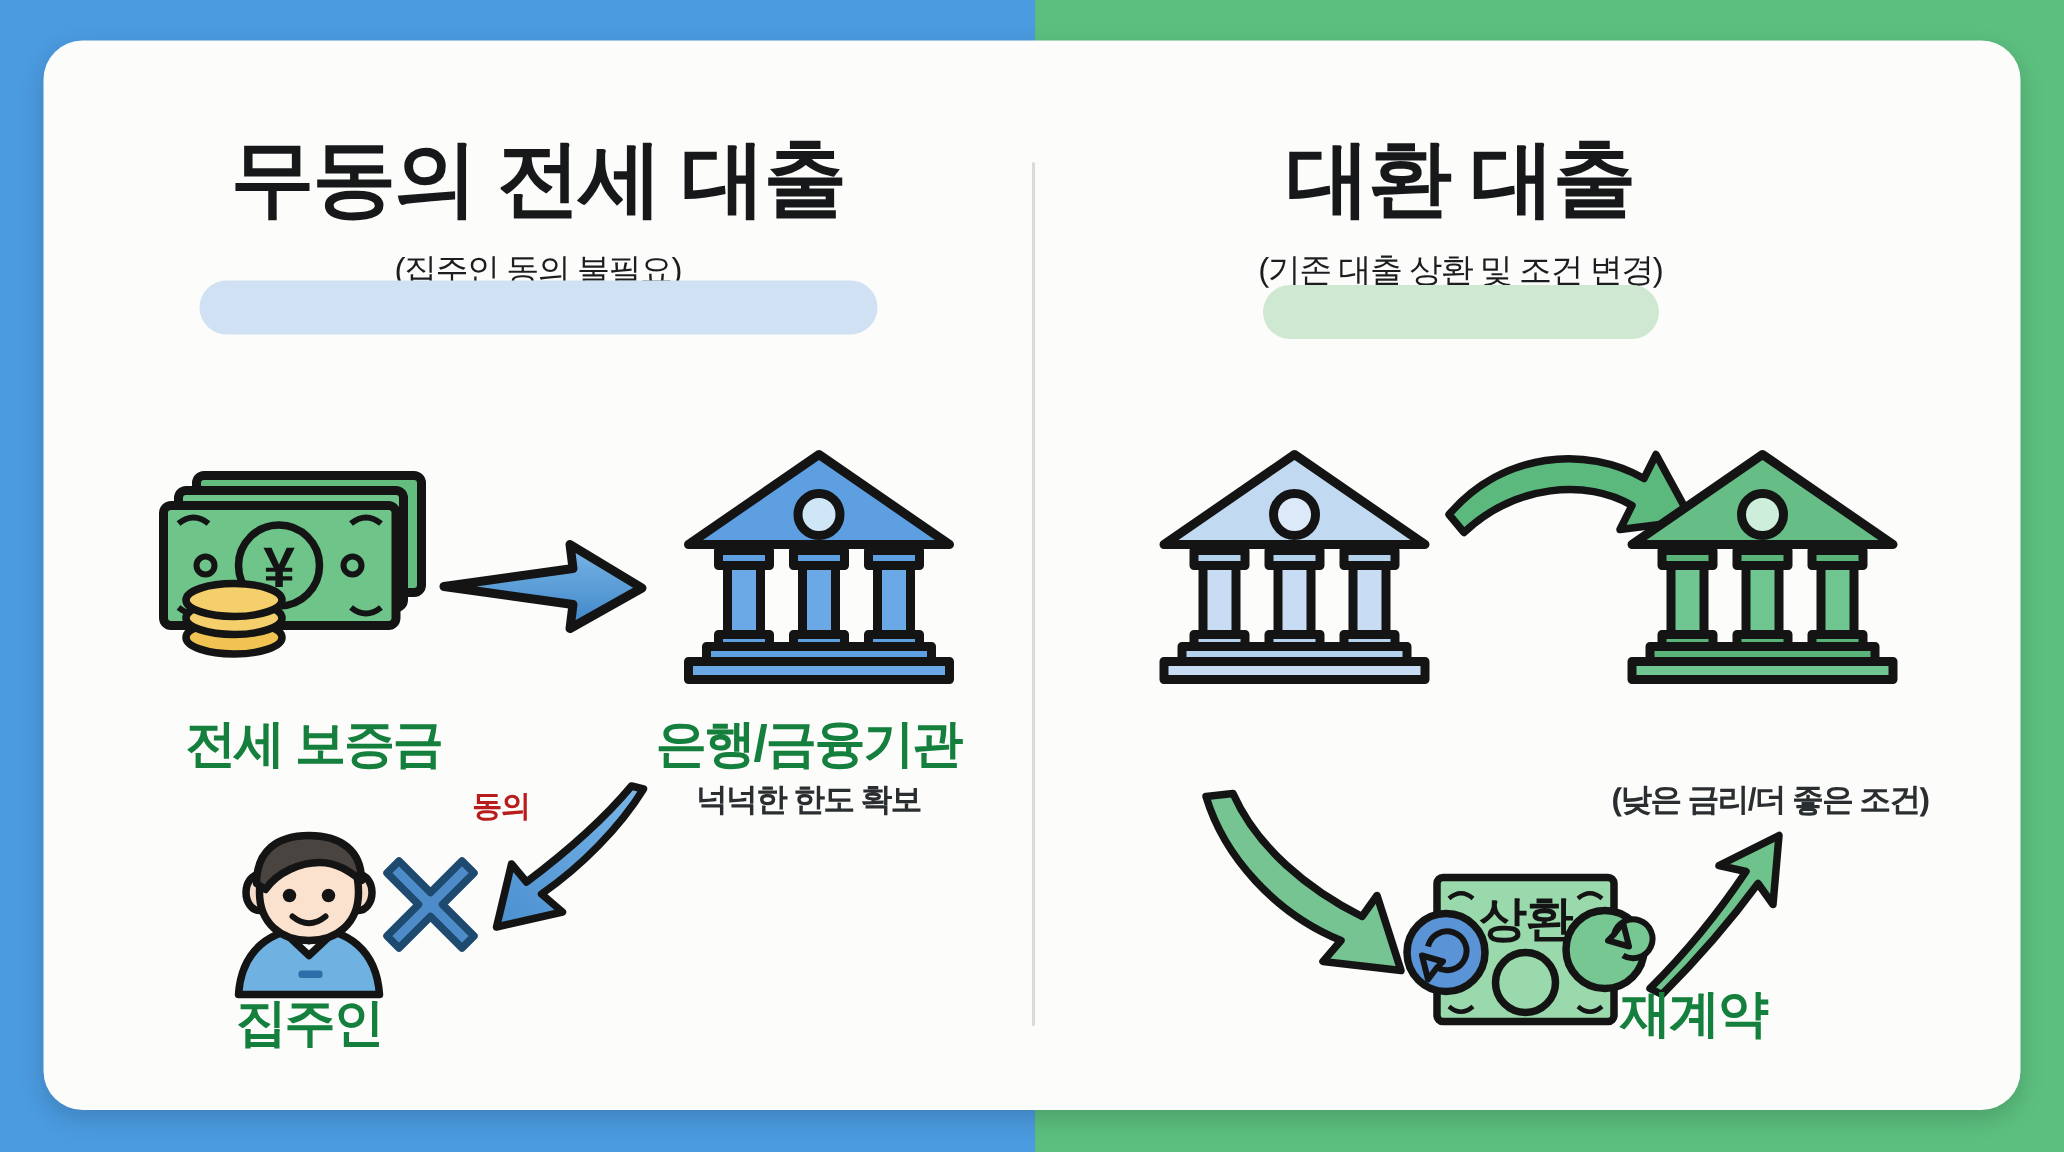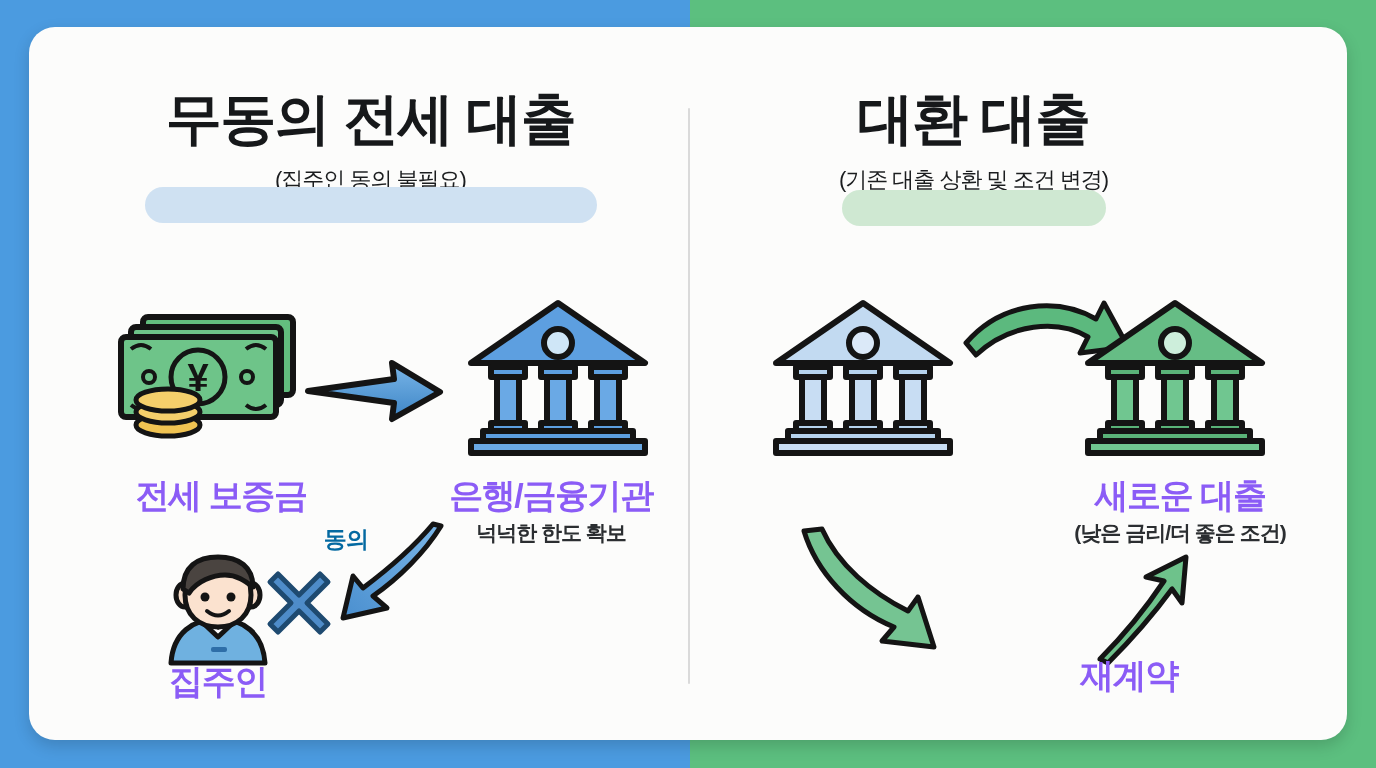--- a/index.html
+++ b/index.html
@@ -57,21 +57,21 @@
     background: #dadada;
     border-radius: 1px;
   }
 
   
   .panel {
     position: absolute;
     top: 27px;
     height: 713px;
   }
-  .panel-left  { left: 41px;  width: 659px; }
+  .panel-left  { left: 29px;  width: 659px; }
   .panel-right { left: 690px; width: 567px; }
 
   
   .title-wrap {
     position: absolute;
     left: 0;
     width: 100%;
     text-align: center;
   }
   .title-wrap.left  { top: 60px; }
@@ -104,39 +104,39 @@
     font-size: 22px;
     font-weight: 400;
     color: #1b1d1f;
     letter-spacing: -1px;
   }
 
   
   .lbl {
     position: absolute;
     text-align: center;
-    color: #8b5cf6;
+    color: #15803d;
     white-space: nowrap;
   }
   .lbl-main {
     font-size: 34px;
     font-weight: 900;
     letter-spacing: -1.4px;
   }
   .lbl-sub {
     font-size: 21px;
     font-weight: 800;
     letter-spacing: -1px;
     color: #2b2e31;
   }
   .lbl-small {
-    font-size: 23px;
+    font-size: 20px;
     font-weight: 800;
     letter-spacing: -0.8px;
-    color: #0369a1;
+    color: #b91c1c;
   }
 
   svg { display: block; overflow: visible; }
 
   .art { position: absolute; }
 </style>
 </head>
 <body>
 
 <div class="stage">
@@ -305,30 +305,45 @@
           <rect x="28" y="128" width="34" height="10" fill="#5ab378"></rect>
           <rect x="78" y="128" width="34" height="10" fill="#5ab378"></rect>
           <rect x="128" y="128" width="34" height="10" fill="#5ab378"></rect>
           <rect x="20" y="136" width="150" height="12" fill="#5ab378"></rect>
           <rect x="8" y="146" width="174" height="12" fill="#70c690"></rect>
         </g>
       </svg>
     </div>
 
 
-    <div class="lbl lbl-main" style="left:350px; top:446px; width:280px;">새로운 대출</div>
 
     <div class="lbl lbl-sub" style="left:320px; top:492px; width:340px;">(낮은 금리/더 좋은 조건)</div>
 
     <div class="art" style="left:108px; top:500px;">
       <svg width="150" height="130" viewBox="0 0 150 130">
         <path d="M6 4 C18 44, 52 82, 96 100 L84 114 L136 120 L120 70 L110 84 C74 66, 40 38, 24 2 Z" fill="#75c492" stroke="#141414" stroke-width="5" stroke-linejoin="round"></path>
       </svg>
     </div>
 
+    <div class="art" style="left:248px; top:548px;">
+      <svg width="160" height="120" viewBox="0 0 160 120">
+        <rect x="20" y="10" width="118" height="96" rx="4" fill="#9ad9ab" stroke="#141414" stroke-width="5" stroke-linejoin="round"></rect>
+        <path d="M28 24 q8 -7 16 0 M28 96 q8 7 16 0 M130 24 q-8 -7 -16 0 M130 96 q-8 7 -16 0" fill="none" stroke="#141414" stroke-width="3"></path>
+        <circle cx="79" cy="80" r="20" fill="none" stroke="#141414" stroke-width="5"></circle>
+        <g>
+          <circle cx="26" cy="60" r="26" fill="#5a94d6" stroke="#141414" stroke-width="5"></circle>
+          <path d="M14 56 a13 13 0 1 1 6 14 l-6 8 l-4 -16 l14 4 l-4 4" fill="#5a94d6" stroke="#141414" stroke-width="4" stroke-linejoin="round"></path>
+        </g>
+        <g>
+          <circle cx="132" cy="58" r="26" fill="#77c793" stroke="#141414" stroke-width="5"></circle>
+          <path d="M144 62 a13 13 0 1 0 -6 -14 l6 -8 l4 16 l-14 -4 l4 -4" fill="#77c793" stroke="#141414" stroke-width="4" stroke-linejoin="round"></path>
+        </g>
+        <text x="79" y="48" font-size="32" font-weight="900" text-anchor="middle" fill="#141414" letter-spacing="-1" font-family="'Liberation Sans', sans-serif">상환</text>
+      </svg>
+    </div>
 
     <div class="art" style="left:398px; top:528px;">
       <svg width="110" height="110" viewBox="0 0 110 110">
         <path d="M12 104 C34 82, 56 56, 76 26 L58 22 L98 2 L94 48 L84 34 C62 64, 40 88, 20 108 Z" fill="#6ec28b" stroke="#141414" stroke-width="5" stroke-linejoin="round"></path>
       </svg>
     </div>
 
     <div class="lbl lbl-main" style="left:390px; top:626px; width:190px; text-align:left;">재계약</div>
   </div>
 

